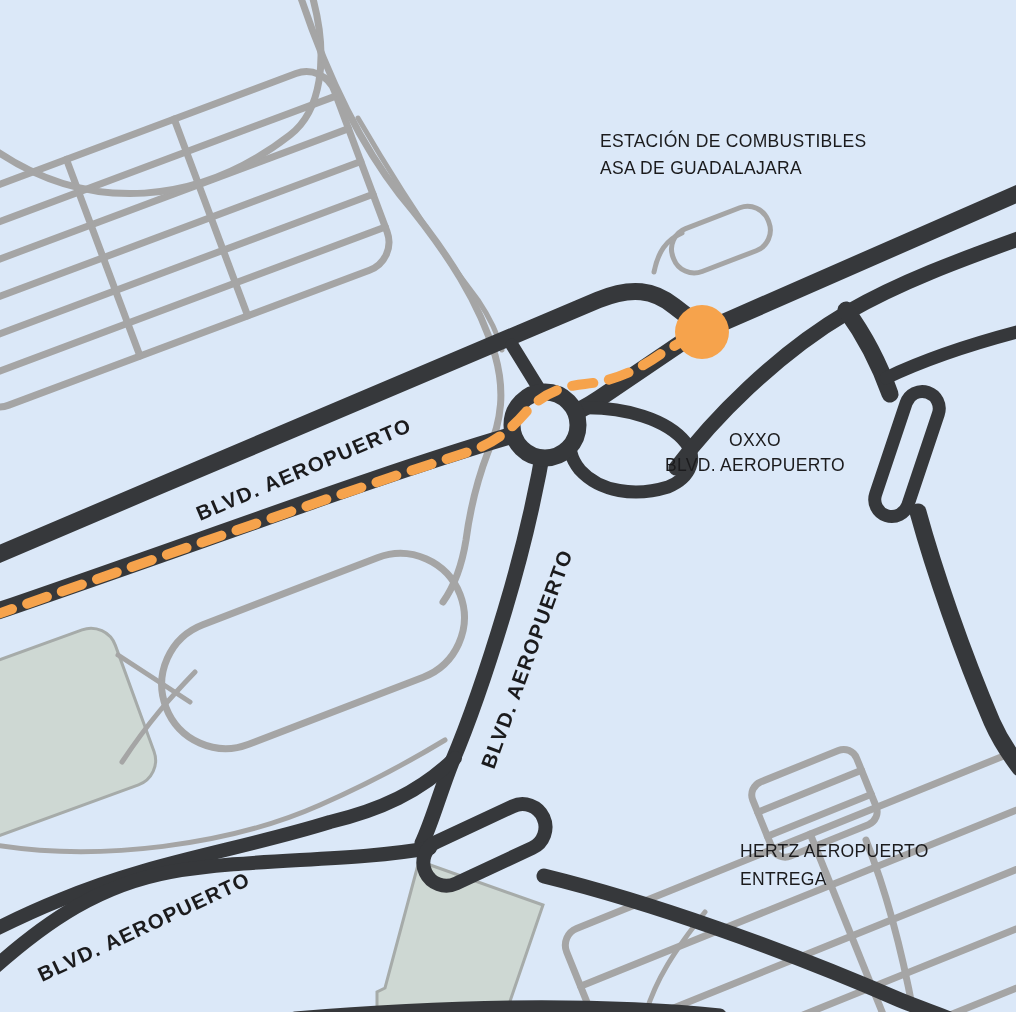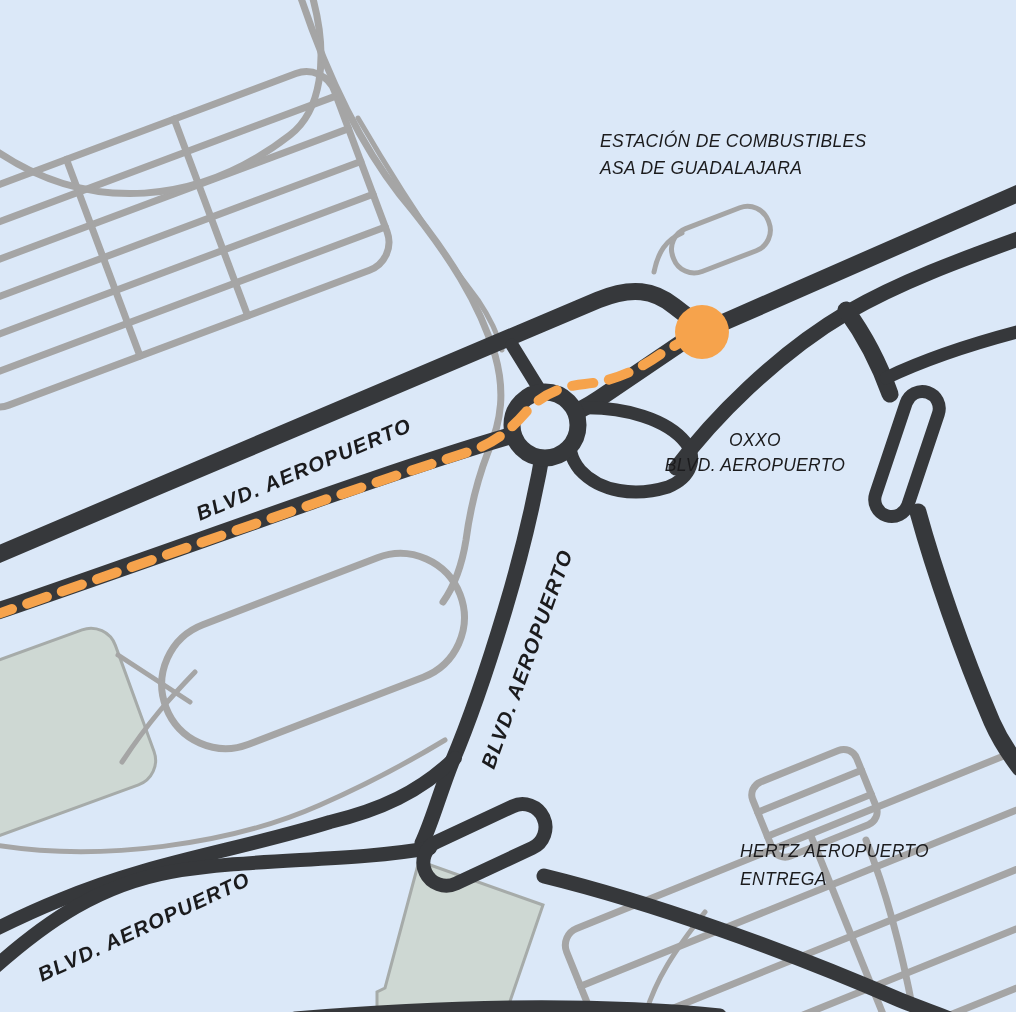--- a/index.html
+++ b/index.html
@@ -1,17 +1,17 @@
 <!DOCTYPE html>
 <html><head>
 <meta charset="utf-8">
 <style>
   html,body{margin:0;padding:0;background:#dbe8f8;}
   #stage{position:relative;width:1016px;height:1012px;overflow:hidden;
-         font-family:"Liberation Sans", sans-serif;font-style:italic;}
+         font-family:"Liberation Sans", sans-serif;}
   svg{display:block;}
   .groad{stroke:#a5a5a5;stroke-width:7;fill:none;stroke-linecap:round;stroke-linejoin:round;}
   .groad.thin{stroke-width:5;}
   .droad{stroke:#36383b;stroke-width:17;fill:none;stroke-linecap:round;stroke-linejoin:round;}
   .droad.w15{stroke-width:15;}
   .droad.w14{stroke-width:14;}
   .droad.w13{stroke-width:13;}
   .parcel{fill:#ced8d3;stroke:#a6aba9;stroke-width:3;}
   .route{stroke:#f6a34c;stroke-width:10;fill:none;stroke-linecap:round;
          stroke-dasharray:21 16;}

